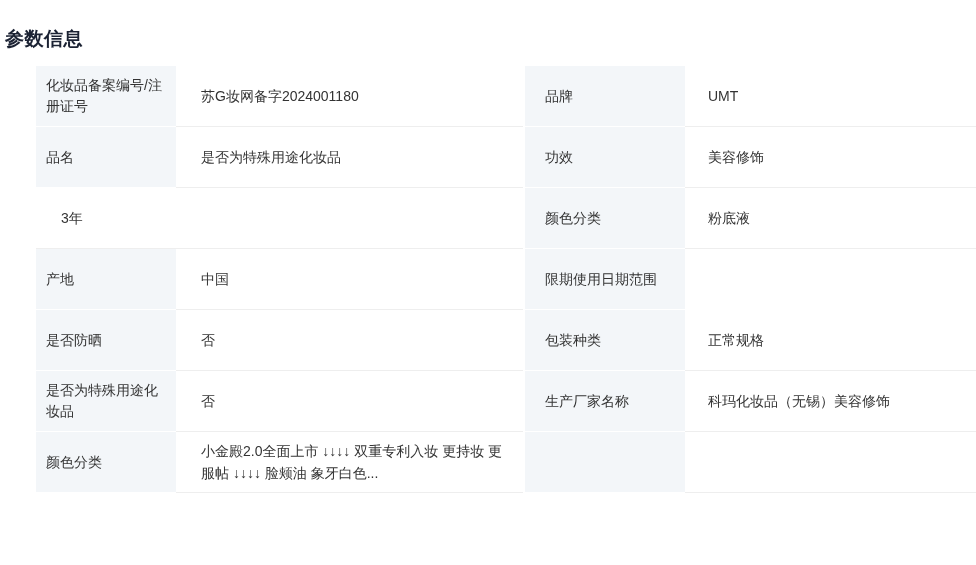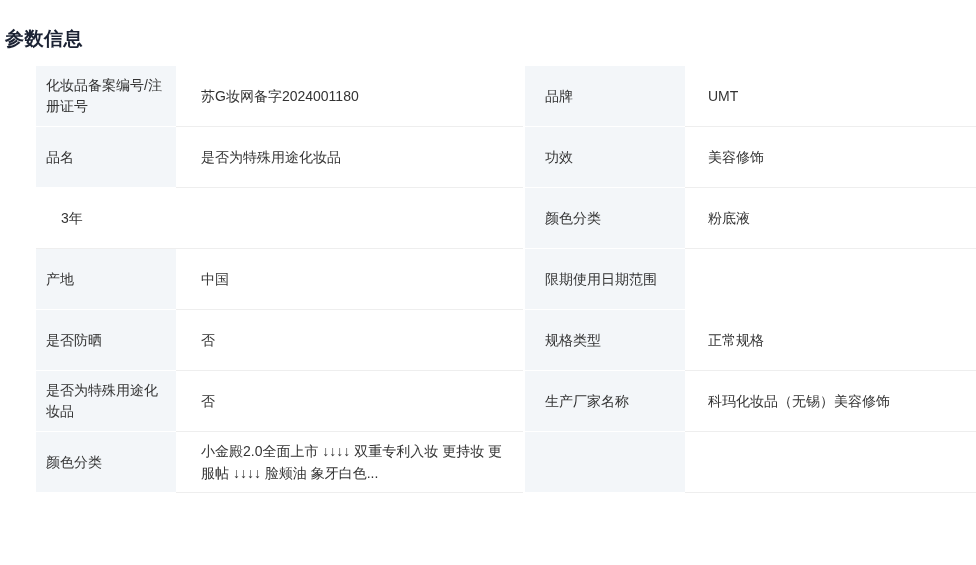--- a/index.html
+++ b/index.html
@@ -132,21 +132,21 @@
   <div class="row">
     <div class="label-cell">颜色分类</div>
     <div class="value-cell">粉底液</div>
   </div>
 
   <div class="row">
     <div class="label-cell">限期使用日期范围</div>
   </div>
 
   <div class="row">
-    <div class="label-cell">规格类型</div>
+    <div class="label-cell">包装种类</div>
     <div class="value-cell">正常规格</div>
   </div>
 
 
   <div class="row">
     <div class="label-cell">生产厂家名称</div>
     <div class="value-cell">科玛化妆品（无锡）美容修饰</div>
   </div>
 
   <div class="row">

